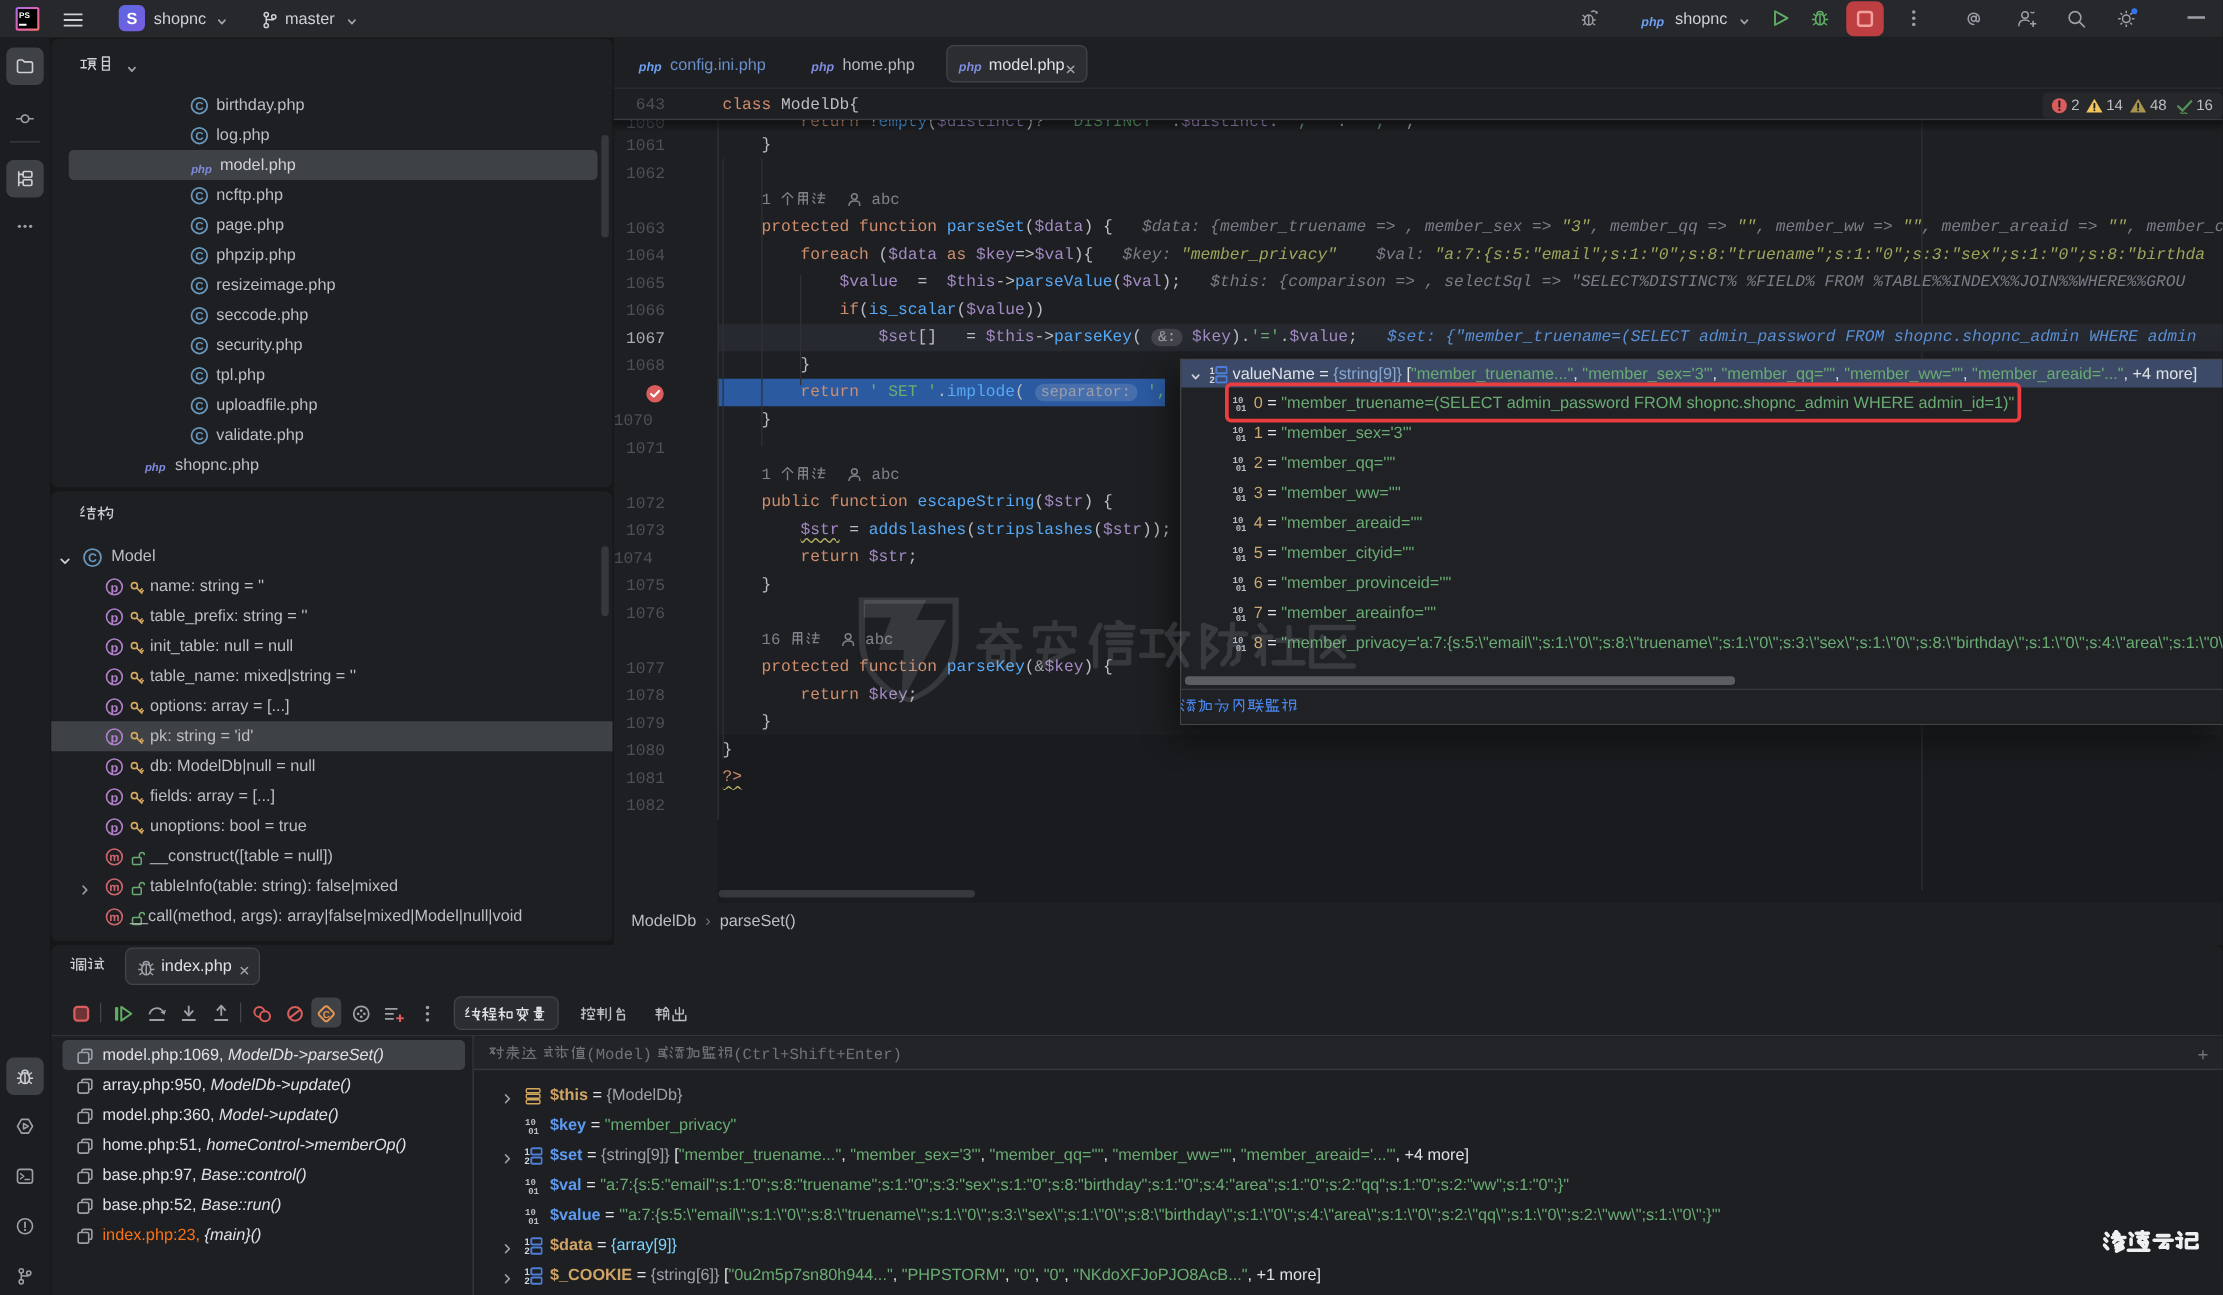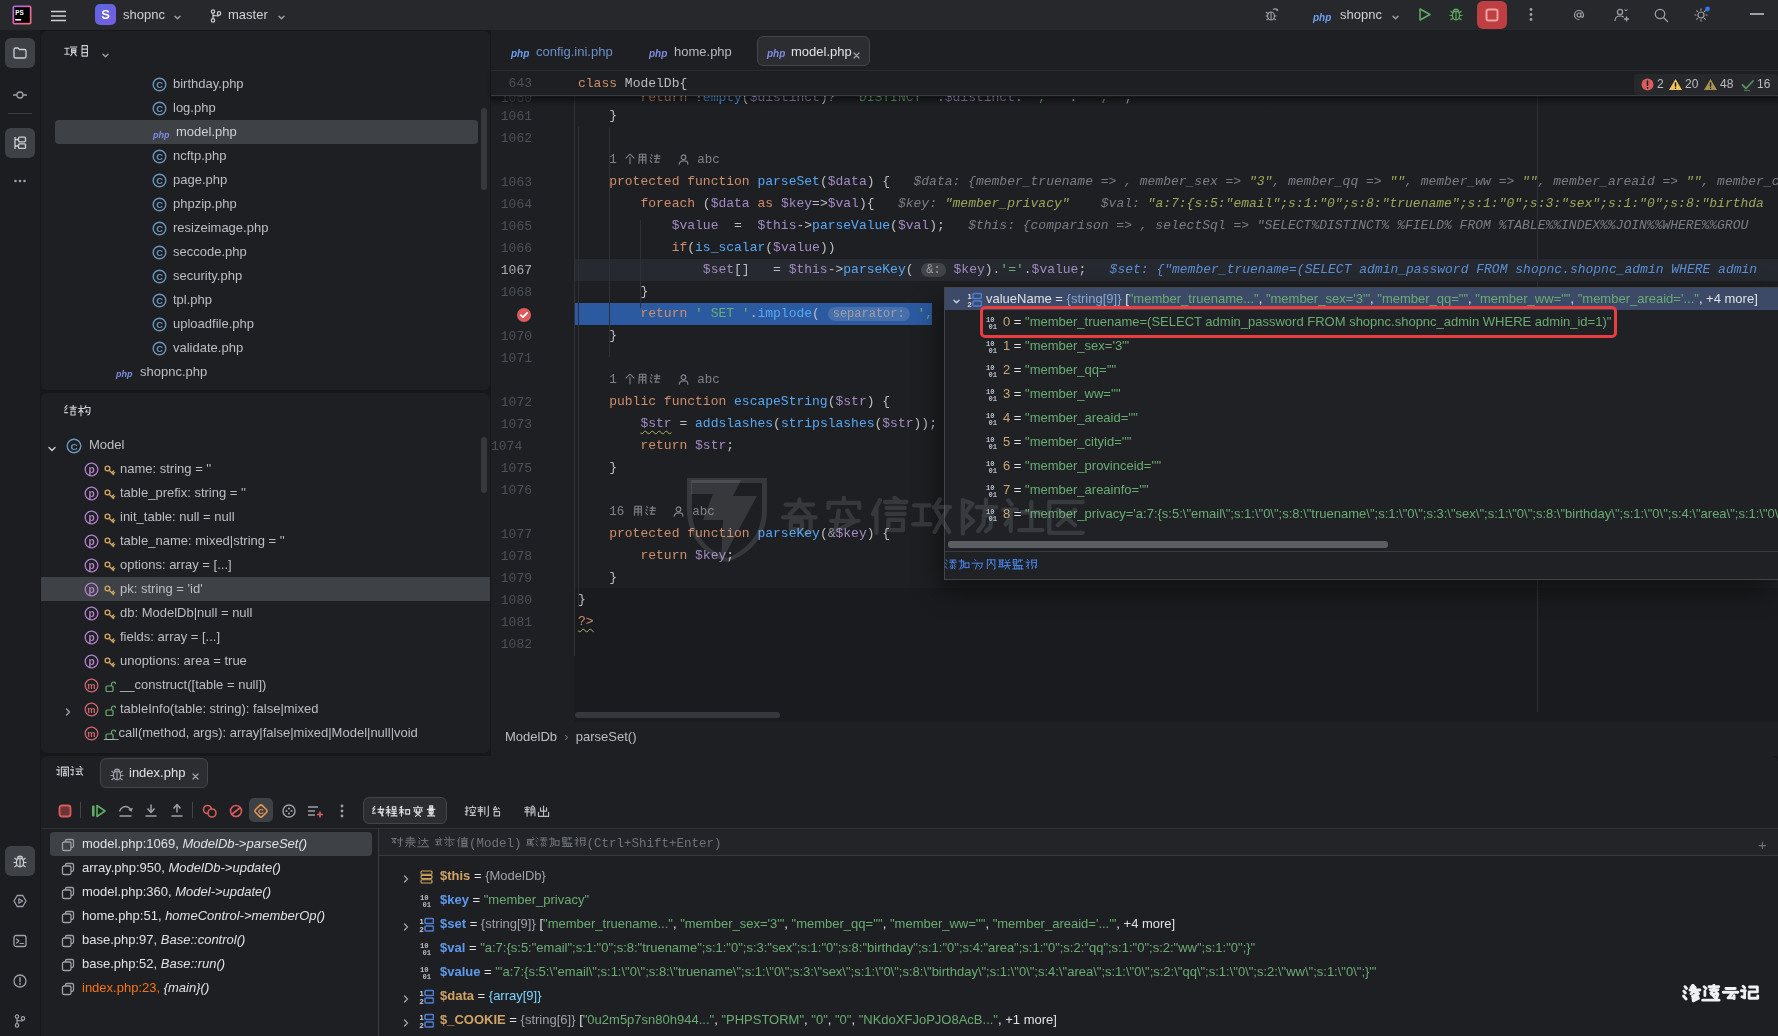--- a/index.html
+++ b/index.html
@@ -294,21 +294,21 @@
     </svg></div>
 <div class="abs" style="left:120px;top:629px">fields: array = [...]</div>
 <div class="abs" style="left:84px;top:653px"><svg class="ic" width="15" height="15" viewBox="0 0 15 15" style="">
       <circle cx="7.5" cy="7.5" r="6.3" stroke="#b07fc9" stroke-width="1.3" fill="none"></circle>
       <text x="7.5" y="11.25" text-anchor="middle" font-size="10.200000000000001" font-weight="bold" fill="#b07fc9" font-family="Liberation Sans">p</text>
     </svg></div>
 <div class="abs" style="left:103px;top:654px"><svg class="ic" width="13" height="13" viewBox="0 0 13 13" style="">
       <circle cx="4.5" cy="4.5" r="2.4" stroke="#d5a85f" stroke-width="1.3" fill="none"></circle>
       <path d="M6.2 6.2 L10.5 10.5 M8.8 8.8 L10.6 7 M10 10 L11.6 8.4" stroke="#d5a85f" stroke-width="1.3" fill="none" stroke-linecap="round"></path>
     </svg></div>
-<div class="abs" style="left:120px;top:653px">unoptions: area = true</div>
+<div class="abs" style="left:120px;top:653px">unoptions: bool = true</div>
 <div class="abs" style="left:84px;top:677px"><svg class="ic" width="15" height="15" viewBox="0 0 15 15" style="">
       <circle cx="7.5" cy="7.5" r="6.3" stroke="#cc666e" stroke-width="1.3" fill="none"></circle>
       <text x="7.5" y="11.1" text-anchor="middle" font-size="9.3" font-weight="bold" fill="#cc666e" font-family="Liberation Sans">m</text>
     </svg></div>
 <div class="abs" style="left:103px;top:678px"><svg class="ic" width="13" height="13" viewBox="0 0 13 13" style="">
       <rect x="3" y="6" width="7" height="5.5" rx="1" stroke="#6aab73" stroke-width="1.2" fill="none"></rect>
       <path d="M8.5 6 V4.2 C8.5 2.9 9.4 2 10.6 2 C11.8 2 12.6 2.9 12.6 4.2" stroke="#6aab73" stroke-width="1.2" fill="none"></path>
     </svg></div>
 <div class="abs" style="left:120px;top:677px">__construct([table = null])</div>
 <div class="abs" style="left:62px;top:703px"><svg class="ic" width="12" height="12" viewBox="0 0 12 12" style="">
@@ -360,21 +360,21 @@
       <circle cx="7.5" cy="7.5" r="6" fill="#db5c5c"></circle>
       <path d="M7.5 4 V8.3" stroke="#1e1f22" stroke-width="1.6" stroke-linecap="round"></path>
       <circle cx="7.5" cy="10.8" r="0.9" fill="#1e1f22"></circle>
     </svg></div>
 <div class="abs" style="left:1657px;top:77px;z-index:6;font-size:12px">2</div>
 <div class="abs" style="left:1668px;top:76px;z-index:6"><svg class="ic" width="15" height="15" viewBox="0 0 15 15" style="">
       <path d="M7.5 2 L14 13 H1 Z" fill="#f2c55c"></path>
       <path d="M7.5 6 V9.2" stroke="#1e1f22" stroke-width="1.5" stroke-linecap="round"></path>
       <circle cx="7.5" cy="11.2" r="0.8" fill="#1e1f22"></circle>
     </svg></div>
-<div class="abs" style="left:1685px;top:77px;z-index:6;font-size:12px">20</div>
+<div class="abs" style="left:1685px;top:77px;z-index:6;font-size:12px">14</div>
 <div class="abs" style="left:1703px;top:76px;z-index:6"><svg class="ic" width="15" height="15" viewBox="0 0 15 15" style="">
       <path d="M7.5 2 L14 13 H1 Z" fill="#a8954d"></path>
       <path d="M7.5 6 V9.2" stroke="#1e1f22" stroke-width="1.5" stroke-linecap="round"></path>
       <circle cx="7.5" cy="11.2" r="0.8" fill="#1e1f22"></circle>
     </svg></div>
 <div class="abs" style="left:1720px;top:77px;z-index:6;font-size:12px">48</div>
 <div class="abs" style="left:1740px;top:76px;z-index:6"><svg class="ic" width="15" height="15" viewBox="0 0 15 15" style="">
       <path d="M2.5 8 L6 11.5 L13 4" stroke="#549159" stroke-width="1.8" fill="none" stroke-linecap="round"></path>
       <path d="M4 13.5 C5 12.6 6 14.4 7 13.5 C8 12.6 9 14.4 10 13.5" stroke="#549159" stroke-width="1" fill="none"></path>
     </svg></div>
@@ -405,21 +405,21 @@
 <div class="abs mono" style="left:491px;top:263px;width:41px;text-align:right;color:#a9abb2">1067</div>
 <div class="abs mono row" style="left:578px;top:259px;height:22px;line-height:22px;width:1200px;overflow:hidden">&nbsp;&nbsp;&nbsp;&nbsp;&nbsp;&nbsp;&nbsp;&nbsp;&nbsp;&nbsp;&nbsp;&nbsp;&nbsp;&nbsp;&nbsp;&nbsp;<span style="color:#a48bc4">$set</span><span style="color:#bcbec4">[]&nbsp;&nbsp; = </span><span style="color:#a48bc4">$this</span><span style="color:#bcbec4">-&gt;</span><span style="color:#56a8f5">parseKey</span><span style="color:#bcbec4">( </span><span style="background:rgba(255,255,255,.13);border-radius:8px;padding:0 5px;color:#9da0a8;font-size:12px;font-style:normal">&amp;:</span> <span style="color:#a48bc4">$key</span><span style="color:#bcbec4">).</span><span style="color:#6aab73">'='</span><span style="color:#bcbec4">.</span><span style="color:#a48bc4">$value</span><span style="color:#bcbec4">;</span>&nbsp;&nbsp; <span style="color:#5a8fd6;font-style:italic">$set: {"member_truename=(SELECT admin_password FROM shopnc.shopnc_admin WHERE admin</span></div>
 <div class="abs mono" style="left:491px;top:285px;width:41px;text-align:right;color:#4b5059">1068</div>
 <div class="abs mono row" style="left:578px;top:281px;height:22px;line-height:22px;width:1200px;overflow:hidden">&nbsp;&nbsp;&nbsp;&nbsp;&nbsp;&nbsp;&nbsp;&nbsp;<span style="color:#bcbec4">}</span></div>
 <div class="abs" style="left:574px;top:303px;width:358px;height:22px;background:#2c5aa0"></div>
 <div class="abs" style="left:516px;top:306px"><svg class="ic" width="16" height="16" viewBox="0 0 16 16" style="">
       <circle cx="8" cy="8" r="7" fill="#db5c5c"></circle>
       <path d="M4.8 8.2 L7 10.2 L11.2 5.8" stroke="#fff" stroke-width="1.7" fill="none" stroke-linecap="round" stroke-linejoin="round"></path>
     </svg></div>
 <div class="abs mono row" style="left:578px;top:303px;height:22px;line-height:22px;width:354px;overflow:hidden">&nbsp;&nbsp;&nbsp;&nbsp;&nbsp;&nbsp;&nbsp;&nbsp;<span style="color:#cf8e6d">return</span><span style="color:#6aab73"> ' SET '</span><span style="color:#bcbec4">.</span><span style="color:#56a8f5">implode</span><span style="color:#bcbec4">( </span><span style="background:rgba(255,255,255,.13);border-radius:8px;padding:0 5px;color:#9da0a8;font-size:12px;font-style:normal">separator:</span> <span style="color:#6aab73">','</span></div>
-<div class="abs mono" style="left:491px;top:329px;width:41px;text-align:right;color:#4b5059">1070</div>
+<div class="abs mono" style="left:491px;top:329px;width:41px;text-align:left;color:#4b5059">1070</div>
 <div class="abs mono row" style="left:578px;top:325px;height:22px;line-height:22px;width:1200px;overflow:hidden">&nbsp;&nbsp;&nbsp;&nbsp;<span style="color:#bcbec4">}</span></div>
 <div class="abs mono" style="left:491px;top:351px;width:41px;text-align:right;color:#4b5059">1071</div>
 <div class="abs mono row" style="left:578px;top:347px;height:22px;line-height:22px;width:1200px;overflow:hidden"></div>
 <div class="abs mono row" style="left:578px;top:369px;height:22px;line-height:22px;width:1200px;overflow:hidden">&nbsp;&nbsp;&nbsp;&nbsp;<span style="color:#7d828b;font-size:12.5px;font-style:normal">1 <svg style="vertical-align:-2px" width="37.5" height="12.5" viewBox="0 0 312 100" fill="none">
         <path d="M50 8L16 40M50 8L84 40M50 34L50 88M128 8L124 84M128 8L182 8M182 8L182 84M128 32L182 32M128 56L182 56M155 8L155 84M226 12L234 22M220 36L228 46M218 62L232 78M274 8L274 44M254 24L298 24M252 44L298 44M270 52L258 74M258 74L292 74" stroke="#7d828b" stroke-width="9" stroke-linecap="round"></path>
       </svg>&nbsp; <svg class="ic" width="13" height="13" viewBox="0 0 13 13" style="">
         <circle cx="6.5" cy="4.2" r="2.3" stroke="#7d828b" stroke-width="1.2" fill="none"></circle>
         <path d="M2.2 11.8 C2.2 8.9 4.2 7.8 6.5 7.8 C10.8 7.8 10.8 8.9 10.8 11.8" stroke="#7d828b" stroke-width="1.2" fill="none"></path>
       </svg> abc</span></div>
 <div class="abs mono" style="left:491px;top:395px;width:41px;text-align:right;color:#4b5059">1072</div>

